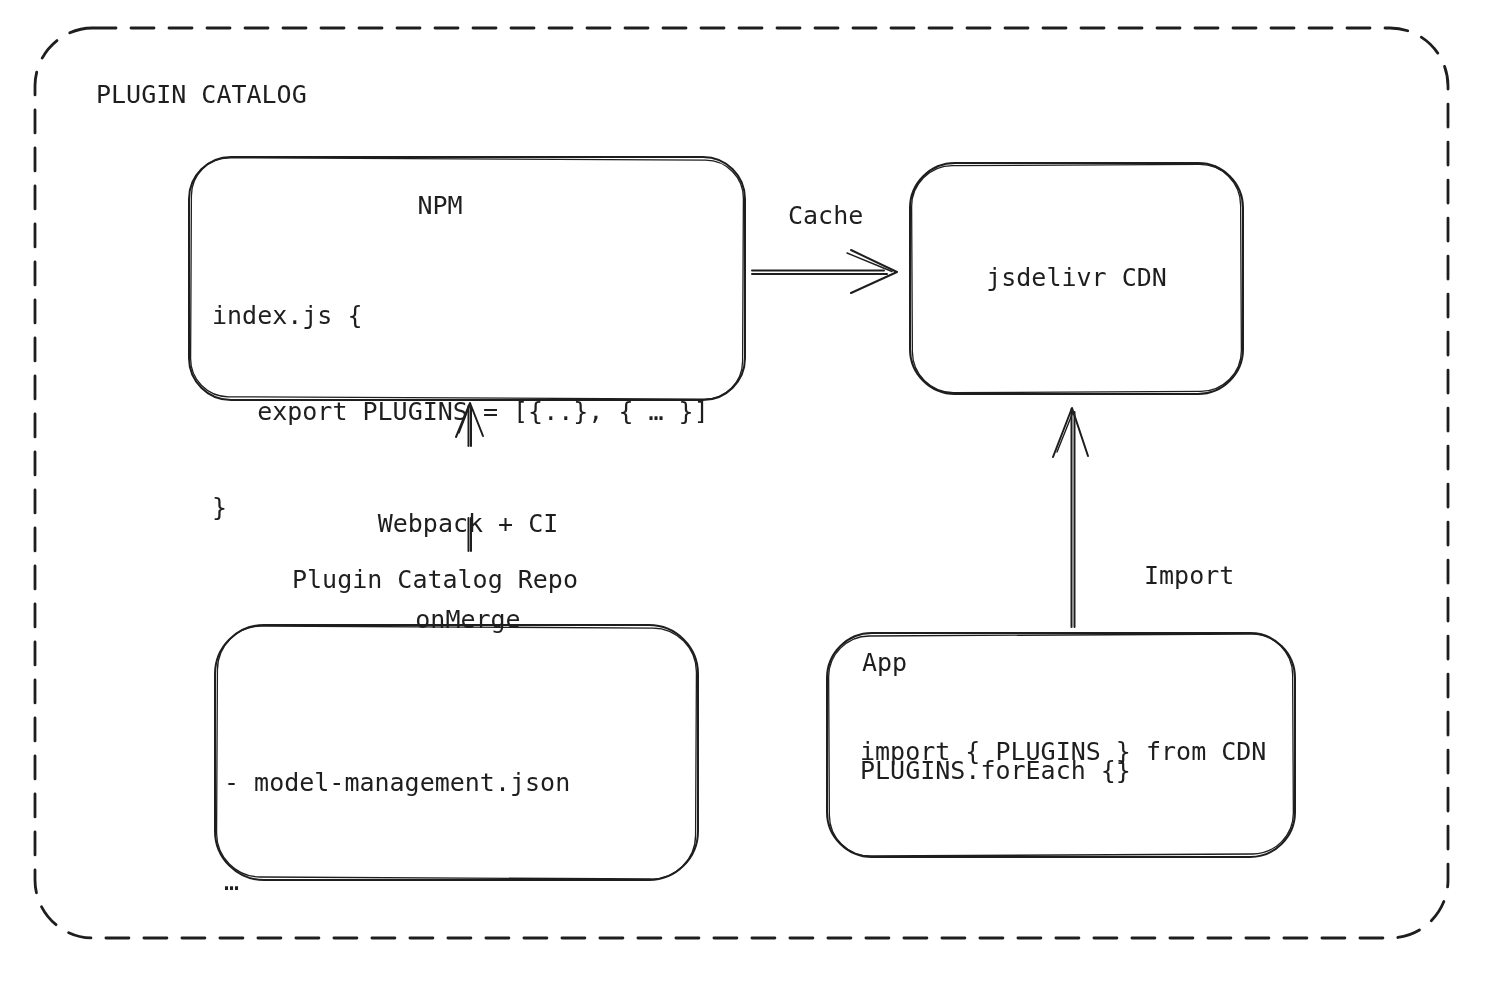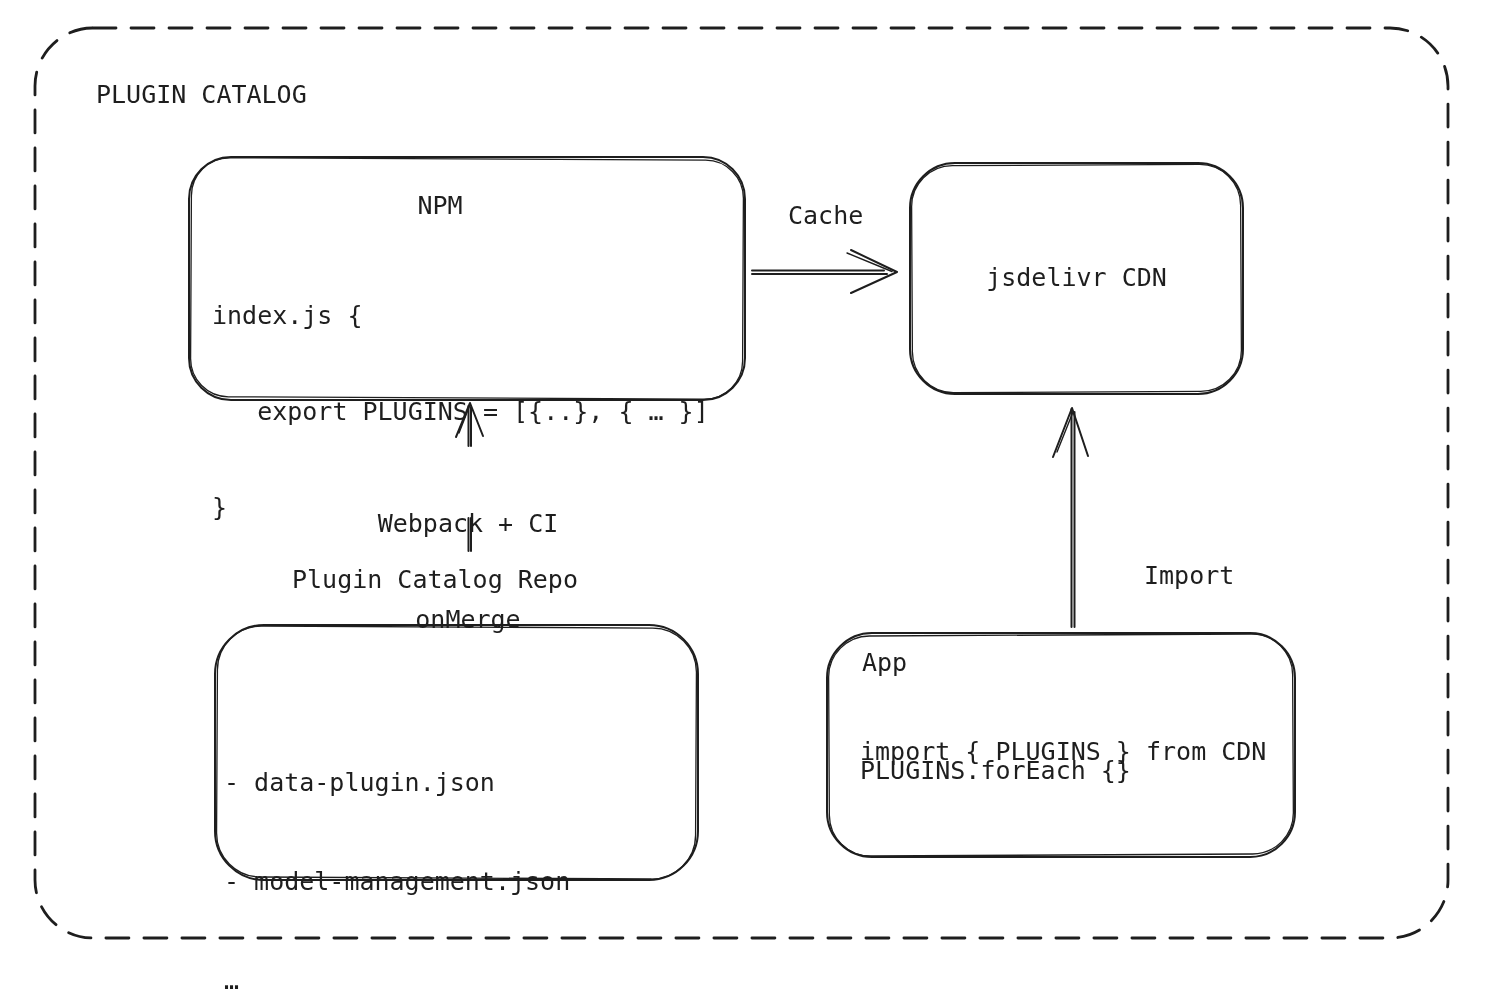--- a/index.html
+++ b/index.html
@@ -96,21 +96,20 @@
 
   <div class="txt center" style="left:910px; top:262px; width:333px;text-align:center;">jsdelivr CDN</div>
 
   <div class="txt center" style="left:318px; top:444px; width:300px;">
     <div>Webpack + CI</div>
     <div>onMerge</div>
   </div>
 
   <div class="txt center" style="left:260px; top:564px; width:350px;">Plugin Catalog Repo</div>
   <div class="txt repo-items" style="left:224px; top:700px;">
-    <div>- data-plugin.json</div>
     <div>- model-management.json</div>
     <div>…</div>
   </div>
 
   <div class="txt" style="left:862px; top:647px;">App</div>
   <div class="txt" style="left:860px; top:736px;text-align:right;">import { PLUGINS } from CDN</div>
   <div class="txt" style="left:860px; top:755px;">PLUGINS.forEach {}</div>
 
   <div class="txt" style="left:1144px; top:516px;margin-top:44px;">Import</div>
 

